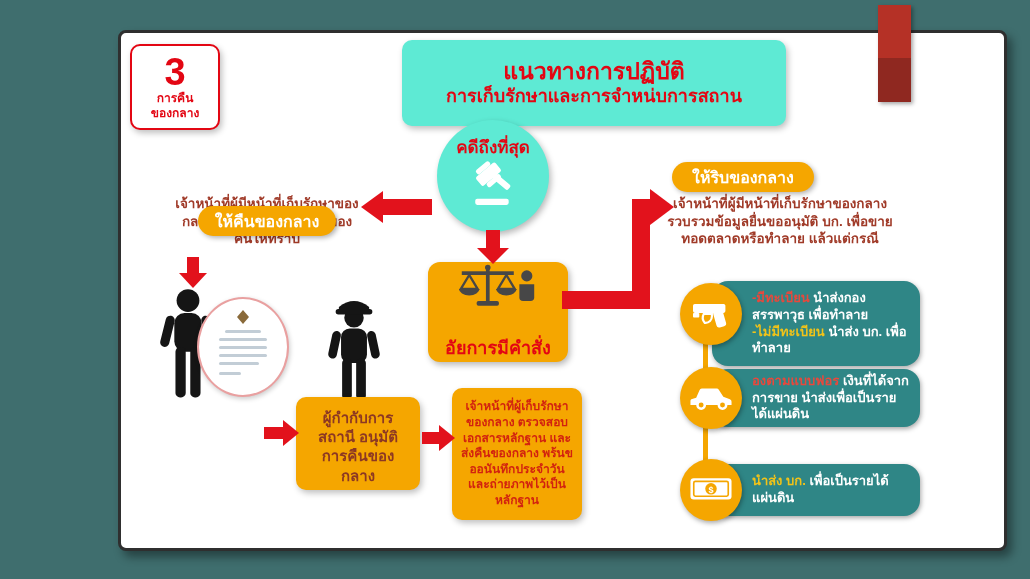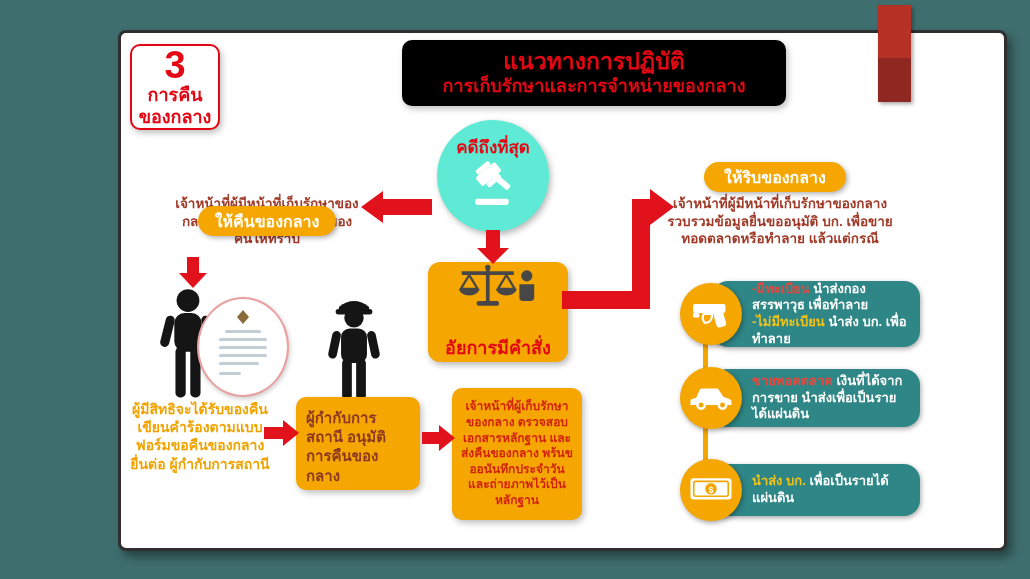--- a/index.html
+++ b/index.html
@@ -13,24 +13,24 @@
 
   .red-bar { position:absolute; left:878px; top:5px; width:33px; height:97px;
              background:linear-gradient(#b53126 0 55%, #8f2820 55% 100%);
              box-shadow:2px 2px 4px rgba(0,0,0,.35); z-index:6; }
 
   .badge { position:absolute; left:130px; top:44px; width:90px; height:86px;
            background:#fff; border:2px solid #e30613; border-radius:10px;
            box-shadow:2px 3px 6px rgba(0,0,0,.25); z-index:5;
            display:flex; flex-direction:column; align-items:center; justify-content:center; text-align:center; }
   .badge-number { font-size:38px; font-weight:bold; color:#e30613; line-height:1; }
-  .badge-line { font-size:18px; font-weight:bold; color:#e30613; line-height:1.25; }
-
-  .title-banner { position:absolute; left:402px; top:40px; width:384px; height:66px;
-                  background:#000000; border-radius:10px; z-index:5;
+  .badge-line { font-size:12px; font-weight:bold; color:#e30613; line-height:1.25; }
+
+  .title-banner { position:absolute; left:402px; top:40px; width:384px; height:86px;
+                  background:#5eead4; border-radius:10px; z-index:5;
                   display:flex; flex-direction:column; align-items:center; justify-content:center;
                   box-shadow:2px 3px 6px rgba(0,0,0,.25); text-align:center; }
   .title-line1 { font-size:23px; font-weight:bold; color:#e30613; line-height:1.2; }
   .title-line2 { font-size:18px; font-weight:bold; color:#e30613; line-height:1.2; }
 
   .start-circle { position:absolute; left:437px; top:120px; width:112px; height:112px;
                   border-radius:50%; background:#5eead4; z-index:5;
                   display:flex; flex-direction:column; align-items:center;
                   box-shadow:2px 3px 6px rgba(0,0,0,.28); overflow:hidden; }
   .start-label { margin-top:13px; font-size:17px; font-weight:bold; color:#e30613; }
@@ -39,35 +39,35 @@
                   background:#f5a600; border-radius:12px; z-index:5;
                   display:flex; flex-direction:column; align-items:center; justify-content:center;
                   box-shadow:2px 3px 6px rgba(0,0,0,.28); overflow:hidden; }
   .decision-label { font-size:18px; font-weight:bold; color:#e30613; margin-top:15px; }
 
   .branch-pill { position:absolute; height:30px; background:#f5a600; border-radius:16px;
                  color:#ffffff; font-weight:bold; font-size:16px; z-index:5;
                  display:flex; align-items:center; justify-content:center;
                  box-shadow:2px 2px 5px rgba(0,0,0,.3); }
   .pill-return { left:198px; top:162px; width:138px;margin-top:44px; }
-  .pill-forfeit { left:704px; top:162px; width:142px; }
+  .pill-forfeit { left:672px; top:162px; width:142px; }
 
   .branch-desc { position:absolute; font-size:13.5px; font-weight:bold; color:#a03a28;
                  text-align:center; line-height:1.3; overflow-wrap:break-word; z-index:4; }
   .desc-return { left:166px; top:195px; width:202px; }
   .desc-forfeit { left:663px; top:195px; width:234px; }
 
   .step1-text { position:absolute; left:128px; top:400px; width:144px;
                 font-size:14px; font-weight:bold; color:#f0a300; text-align:center;
                 line-height:1.3; overflow-wrap:break-word; z-index:4; }
 
   .step-box { position:absolute; background:#f5a600; border-radius:10px; font-weight:bold;
               box-shadow:2px 3px 6px rgba(0,0,0,.25); overflow:hidden; z-index:4; }
   .step2 { left:296px; top:397px; width:124px; height:93px; padding:11px 10px;
-           color:#8c3823; font-size:15px; line-height:1.28; }
+           color:#8c3823; font-size:15px; line-height:1.28;text-align:center; }
   .step3 { left:452px; top:388px; width:130px; height:132px; padding:8px 7px;
            color:#d2220f; font-size:12px; line-height:1.3; text-align:center;
            display:flex; align-items:center; }
 
   .ar { position:absolute; background:#e2121c; z-index:6; }
   .tri { position:absolute; width:0; height:0; border-style:solid; border-color:transparent; z-index:6; }
 
   .icon-figure { position:absolute; z-index:2; }
   .doc-circle { position:absolute; left:197px; top:297px; width:92px; height:100px;
                 background:#ffffff; border:2px solid #e9a0a0; border-radius:50%;
@@ -95,21 +95,21 @@
   <div class="red-bar"></div>
 
   <div class="badge">
     <div class="badge-number">3</div>
     <div class="badge-line">การคืน</div>
     <div class="badge-line">ของกลาง</div>
   </div>
 
   <div class="title-banner">
     <div class="title-line1">แนวทางการปฏิบัติ</div>
-    <div class="title-line2">การเก็บรักษาและการจำหน่ายของกลาง</div>
+    <div class="title-line2">การเก็บรักษาและการจำหน่บการสถาน</div>
   </div>
 
   <div class="start-circle">
     <div class="start-label">คดีถึงที่สุด</div>
     <span>
       <svg width="52" height="46" viewBox="0 0 48 44">
         <g fill="#ffffff">
           <g transform="rotate(-40 20 14)">
             <rect x="8" y="8" width="24" height="11" rx="2"></rect>
             <rect x="12" y="3" width="16" height="5" rx="2"></rect>
@@ -193,21 +193,20 @@
         <rect x="15" y="14" width="34" height="5" rx="2.5"></rect>
         <rect x="20" y="32" width="24" height="32" rx="8"></rect>
         <rect x="10" y="34" width="8" height="26" rx="4" transform="rotate(12 14 47)"></rect>
         <rect x="46" y="34" width="8" height="26" rx="4" transform="rotate(-12 50 47)"></rect>
         <rect x="21" y="60" width="9" height="38" rx="4"></rect>
         <rect x="34" y="60" width="9" height="38" rx="4"></rect>
       </g>
     </svg>
   </span>
 
-  <div class="step1-text">ผู้มีสิทธิจะได้รับของคืน เขียนคำร้องตามแบบฟอร์มขอคืนของกลาง ยื่นต่อ ผู้กำกับการสถานี</div>
 
   <div class="ar" style="left:264px;top:427px;width:20px;height:12px;"></div>
   <div class="tri" style="left:283px;top:420px;border-top-width:13px;border-bottom-width:13px;border-left:16px solid #e2121c;"></div>
 
   <div class="step-box step2">ผู้กำกับการสถานี อนุมัติการคืนของกลาง</div>
 
   <div class="ar" style="left:422px;top:432px;width:18px;height:12px;"></div>
   <div class="tri" style="left:439px;top:425px;border-top-width:13px;border-bottom-width:13px;border-left:16px solid #e2121c;"></div>
 
   <div class="step-box step3">
@@ -224,21 +223,21 @@
       <svg width="44" height="36" viewBox="0 0 48 40">
         <g fill="#ffffff">
           <rect x="4" y="11" width="36" height="10" rx="2"></rect>
           <rect x="4" y="21" width="7" height="5" rx="1"></rect>
           <rect x="28" y="18" width="11" height="19" rx="3" transform="rotate(-16 33 27)"></rect>
           <path d="M16 22 h9 v3 a7 7 0 0 1 -7 7 h-1 a9 9 0 0 1 -1 -10 Z" fill="none" stroke="#ffffff" stroke-width="2.4"></path>
         </g>
       </svg>
     </span>
   </div>
-  <div class="t-row-pill" style="left:712px;top:281px;width:208px;height:66px;">
+  <div class="t-row-pill" style="left:712px;top:281px;width:208px;height:85px;">
     <div>
       <span class="hl-red">-มีทะเบียน</span><span> นำส่งกองสรรพาวุธ เพื่อทำลาย</span>
     </div>
     <div>
       <span class="hl-yellow">-ไม่มีทะเบียน</span><span> นำส่ง บก. เพื่อทำลาย</span>
     </div>
   </div>
 
   <div class="t-row-circle" style="left:680px;top:367px;">
     <span>
@@ -246,21 +245,21 @@
         <g fill="#ffffff">
           <path d="M4 22 l6 -2 4 -9 a3 3 0 0 1 3 -2 h18 a3 3 0 0 1 2.5 1.5 L43 19 l8 3 a3 3 0 0 1 2 3 v4 h-50 v-5 a2 2 0 0 1 1 -2 Z"></path>
           <circle cx="16" cy="29" r="4.5" fill="#f5a600" stroke="#ffffff" stroke-width="3"></circle>
           <circle cx="42" cy="29" r="4.5" fill="#f5a600" stroke="#ffffff" stroke-width="3"></circle>
         </g>
       </svg>
     </span>
   </div>
   <div class="t-row-pill" style="left:712px;top:369px;width:208px;height:58px;">
     <div>
-      <span class="hl-red">ขายทอดตลาด</span><span> เงินที่ได้จากการขาย นำส่งเพื่อเป็นรายได้แผ่นดิน</span>
+      <span class="hl-red">องตามแบบฟอร</span><span> เงินที่ได้จากการขาย นำส่งเพื่อเป็นรายได้แผ่นดิน</span>
     </div>
   </div>
 
   <div class="t-row-circle" style="left:680px;top:459px;">
     <span>
       <svg width="46" height="34" viewBox="0 0 56 40">
         <g>
           <rect x="3" y="8" width="50" height="26" rx="4" fill="#ffffff"></rect>
           <rect x="7" y="12" width="42" height="18" rx="2" fill="none" stroke="#f5a600" stroke-width="2"></rect>
           <circle cx="28" cy="21" r="7" fill="#f5a600"></circle>

